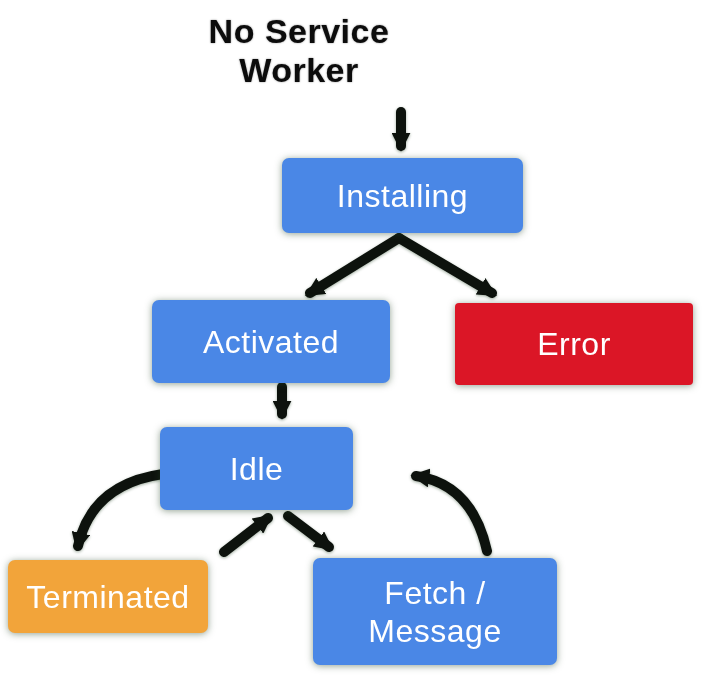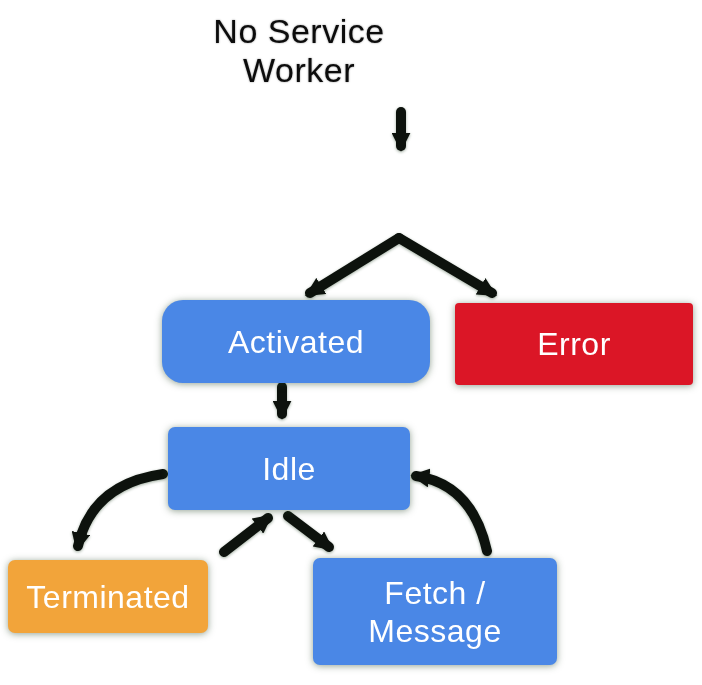--- a/index.html
+++ b/index.html
@@ -2,37 +2,37 @@
 <html><head>
 <meta charset="utf-8">
 <style>
   html,body{margin:0;padding:0;background:#ffffff;}
   .stage{
     position:relative;width:702px;height:685px;background:#ffffff;overflow:hidden;
     font-family:"Liberation Sans","DejaVu Sans",sans-serif;
   }
   .title{
     position:absolute;left:0;top:12px;width:598px;text-align:center;
-    font-size:34px;line-height:39px;font-weight:400;color:#0c0c0c;
+    font-size:34px;line-height:39px;font-weight:700;color:#0c0c0c;
     white-space:pre-line;letter-spacing:.5px;
     text-shadow:0 0 2px rgba(0,0,0,.45);
   }
   .arrows{position:absolute;left:0;top:0;width:702px;height:685px;pointer-events:none;
     filter:drop-shadow(0 1px 1.5px rgba(40,70,40,.45));}
   .node{
     position:absolute;display:flex;align-items:center;justify-content:center;
     border-radius:7px;color:#fff;font-size:32px;line-height:38px;font-weight:400;
     text-align:center;white-space:pre-line;letter-spacing:.5px;
     box-shadow:0 1px 7px rgba(40,70,40,.5);
     cursor:default;
   }
   .node-installing{left:282px;top:158px;width:241px;height:75px;}
-  .node-activated {left:162px;top:300px;width:268px;height:83px;border-radius:21px;}
+  .node-activated {left:152px;top:300px;width:238px;height:83px;}
   .node-error     {left:455px;top:303px;width:238px;height:82px;border-radius:4px;}
-  .node-idle      {left:160px;top:427px;width:242px;height:83px;margin-left:8px;}
+  .node-idle      {left:160px;top:427px;width:193px;height:83px;}
   .node-terminated{left:8px;top:560px;width:200px;height:73px;}
   .node-fetch     {left:313px;top:558px;width:244px;height:107px;}
   .watermark{
     position:absolute;right:8px;top:643px;
     font-size:18px;line-height:26px;color:#3b3b3b;font-weight:700;
     text-shadow:0 0 3px rgba(255,255,255,.95),0 1px 2px rgba(255,255,255,.9),0 0 6px rgba(220,235,220,.9);
   }
 </style>
 </head>
 <body>
@@ -53,20 +53,23 @@
       <path d="M399,238 L310,293" marker-end="url(#ah)"></path>
       <path d="M399,238 L492,293" marker-end="url(#ah)"></path>
       <path d="M282,387 L282,414" marker-end="url(#ah)"></path>
       <path d="M163,474 Q92,484 78,546" marker-end="url(#ah)"></path>
       <path d="M224,552 L268,518" marker-end="url(#ah)"></path>
       <path d="M288,516 L329,547" marker-end="url(#ah)"></path>
       <path d="M487,551 Q472,484 416,476" marker-end="url(#ah)"></path>
     </g>
   </svg>
 
+  <div class="node node-installing" style="background: rgb(74, 135, 230); color: rgb(255, 255, 255);">
+    <span>Installing</span>
+  </div>
 
   <div class="node node-activated" style="background: rgb(74, 135, 230); color: rgb(255, 255, 255);">
     <span>Activated</span>
   </div>
 
   <div class="node node-error" style="background: rgb(219, 22, 38); color: rgb(255, 255, 255);">
     <span>Error</span>
   </div>
 
   <div class="node node-idle" style="background: rgb(74, 135, 230); color: rgb(255, 255, 255);">

